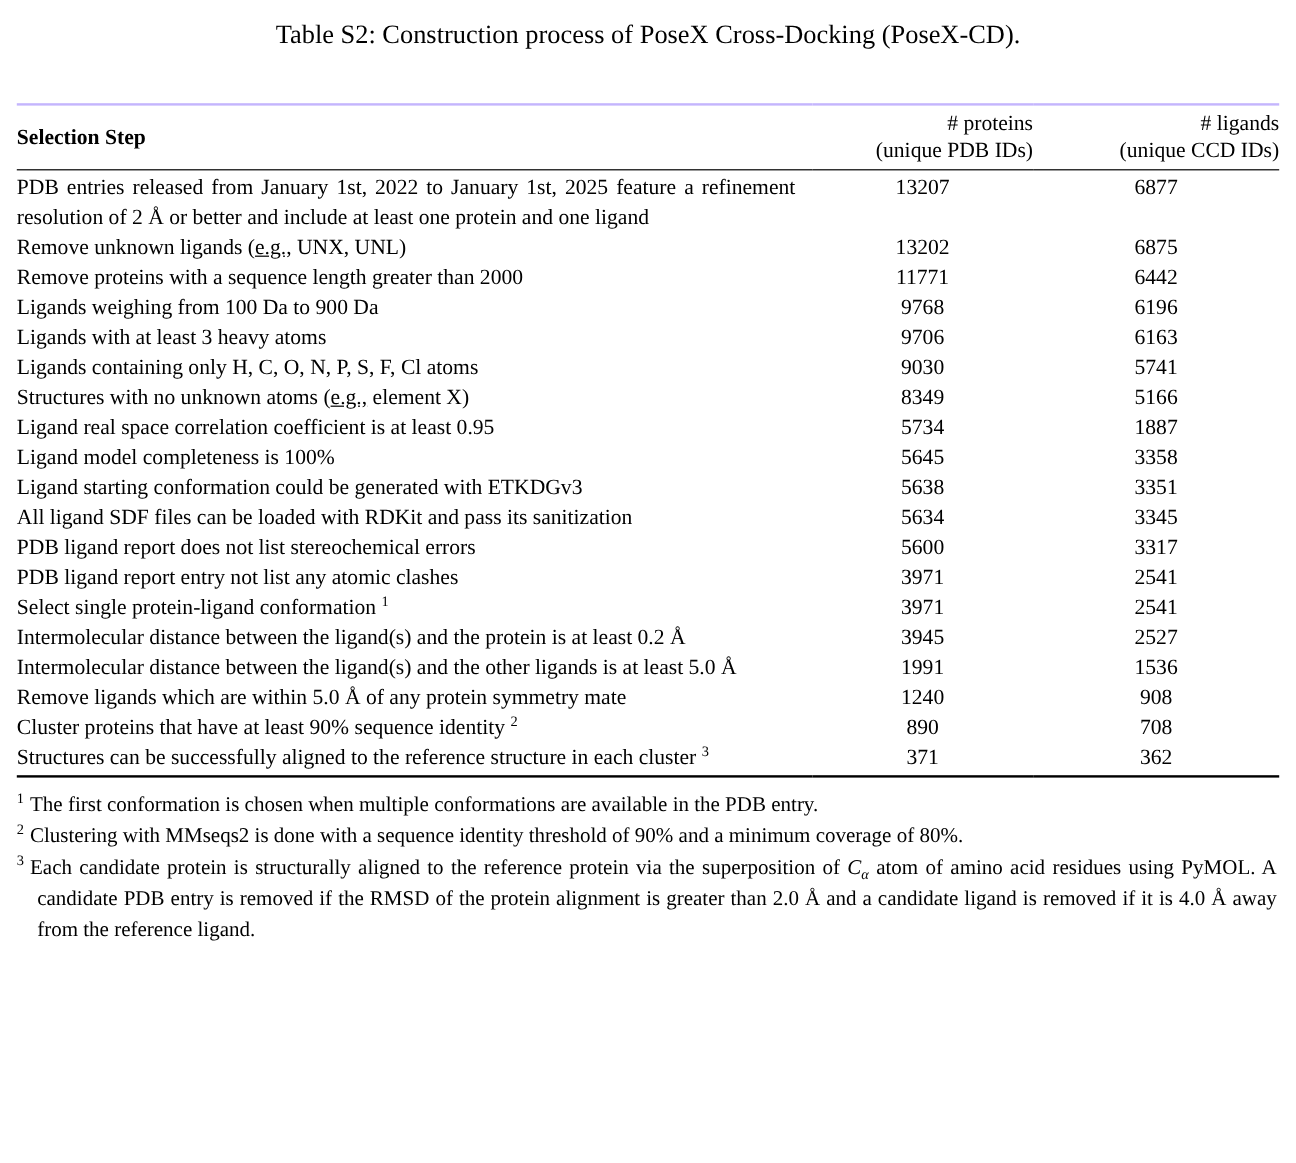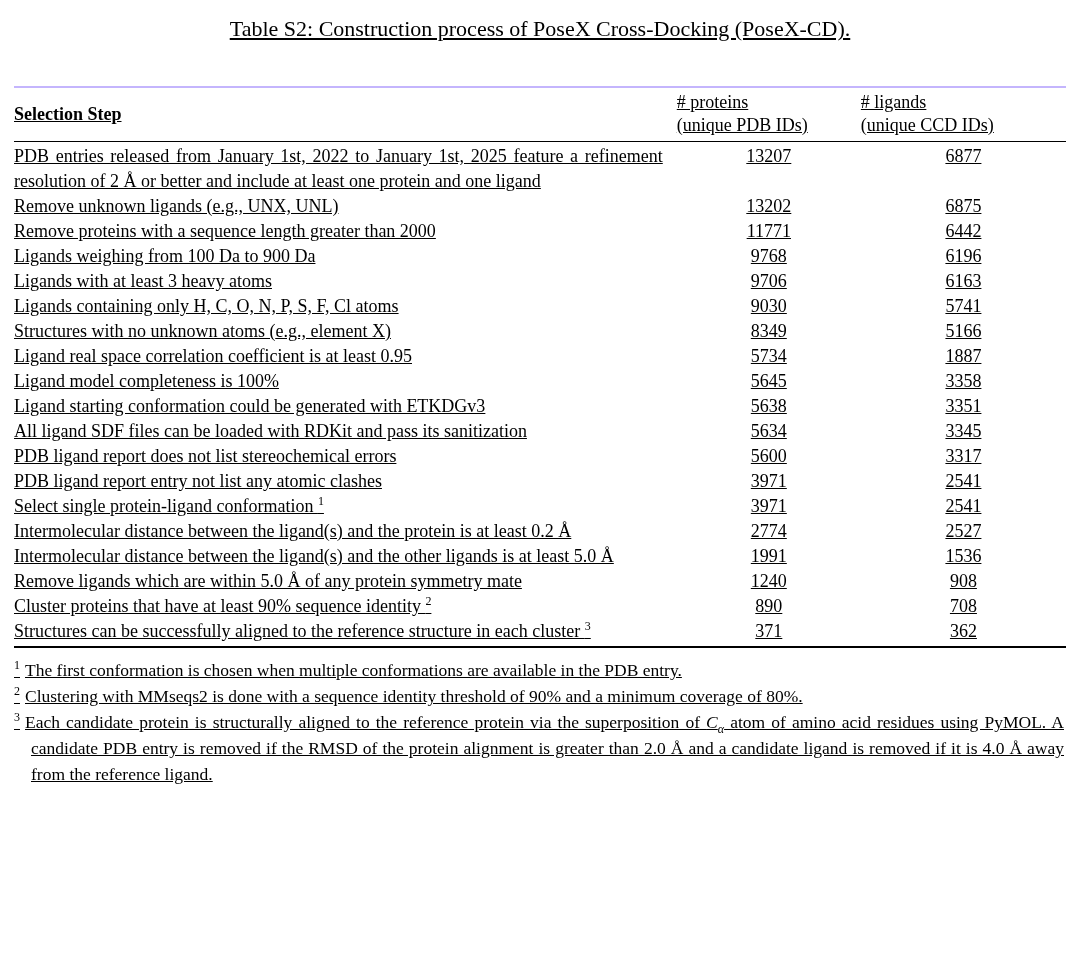--- a/index.html
+++ b/index.html
@@ -8,21 +8,20 @@
     background: #ffffff;
     color: #000000;
     font-family: "Liberation Serif", serif;
   }
   .page {
     width: 1080px;
     height: 969px;
     box-sizing: border-box;
     padding: 16px 14px 0 14px;
     overflow: hidden;
-    text-decoration: underline;
   }
   .caption {
     text-align: center;
     font-size: 22px;
     line-height: 26px;
     margin-bottom: 44px;
   }
   table.main {
     width: 100%;
     border-collapse: collapse;
@@ -39,21 +38,21 @@
     font-size: 18px;
     line-height: 23px;
     padding: 3px 0 4px 0;
     font-weight: normal;
   }
   th.col-step {
     text-align: left;
     vertical-align: middle;
     font-weight: bold;
   }
-  th.col-num { text-align: left; vertical-align: middle; }
+  th.col-num { text-align: right; vertical-align: middle; }
 
   tbody td {
     font-size: 18px;
     line-height: 25px;
     padding: 0;
     vertical-align: top;
   }
   tbody td.col-step {
     text-align: justify;
     padding-right: 14px;
@@ -180,21 +179,21 @@
           <td class="col-num">3971</td>
           <td class="col-num">2541</td>
         </tr>
         <tr>
           <td class="col-step"><span>Select single protein-ligand conformation </span><sup>1</sup></td>
           <td class="col-num">3971</td>
           <td class="col-num">2541</td>
         </tr>
         <tr>
           <td class="col-step"><span>Intermolecular distance between the ligand(s) and the protein is at least 0.2 Å</span></td>
-          <td class="col-num">2774</td>
+          <td class="col-num">3945</td>
           <td class="col-num">2527</td>
         </tr>
         <tr>
           <td class="col-step"><span>Intermolecular distance between the ligand(s) and the other ligands is at least 5.0 Å</span></td>
           <td class="col-num">1991</td>
           <td class="col-num">1536</td>
         </tr>
         <tr>
           <td class="col-step"><span>Remove ligands which are within 5.0 Å of any protein symmetry mate</span></td>
           <td class="col-num">1240</td>

